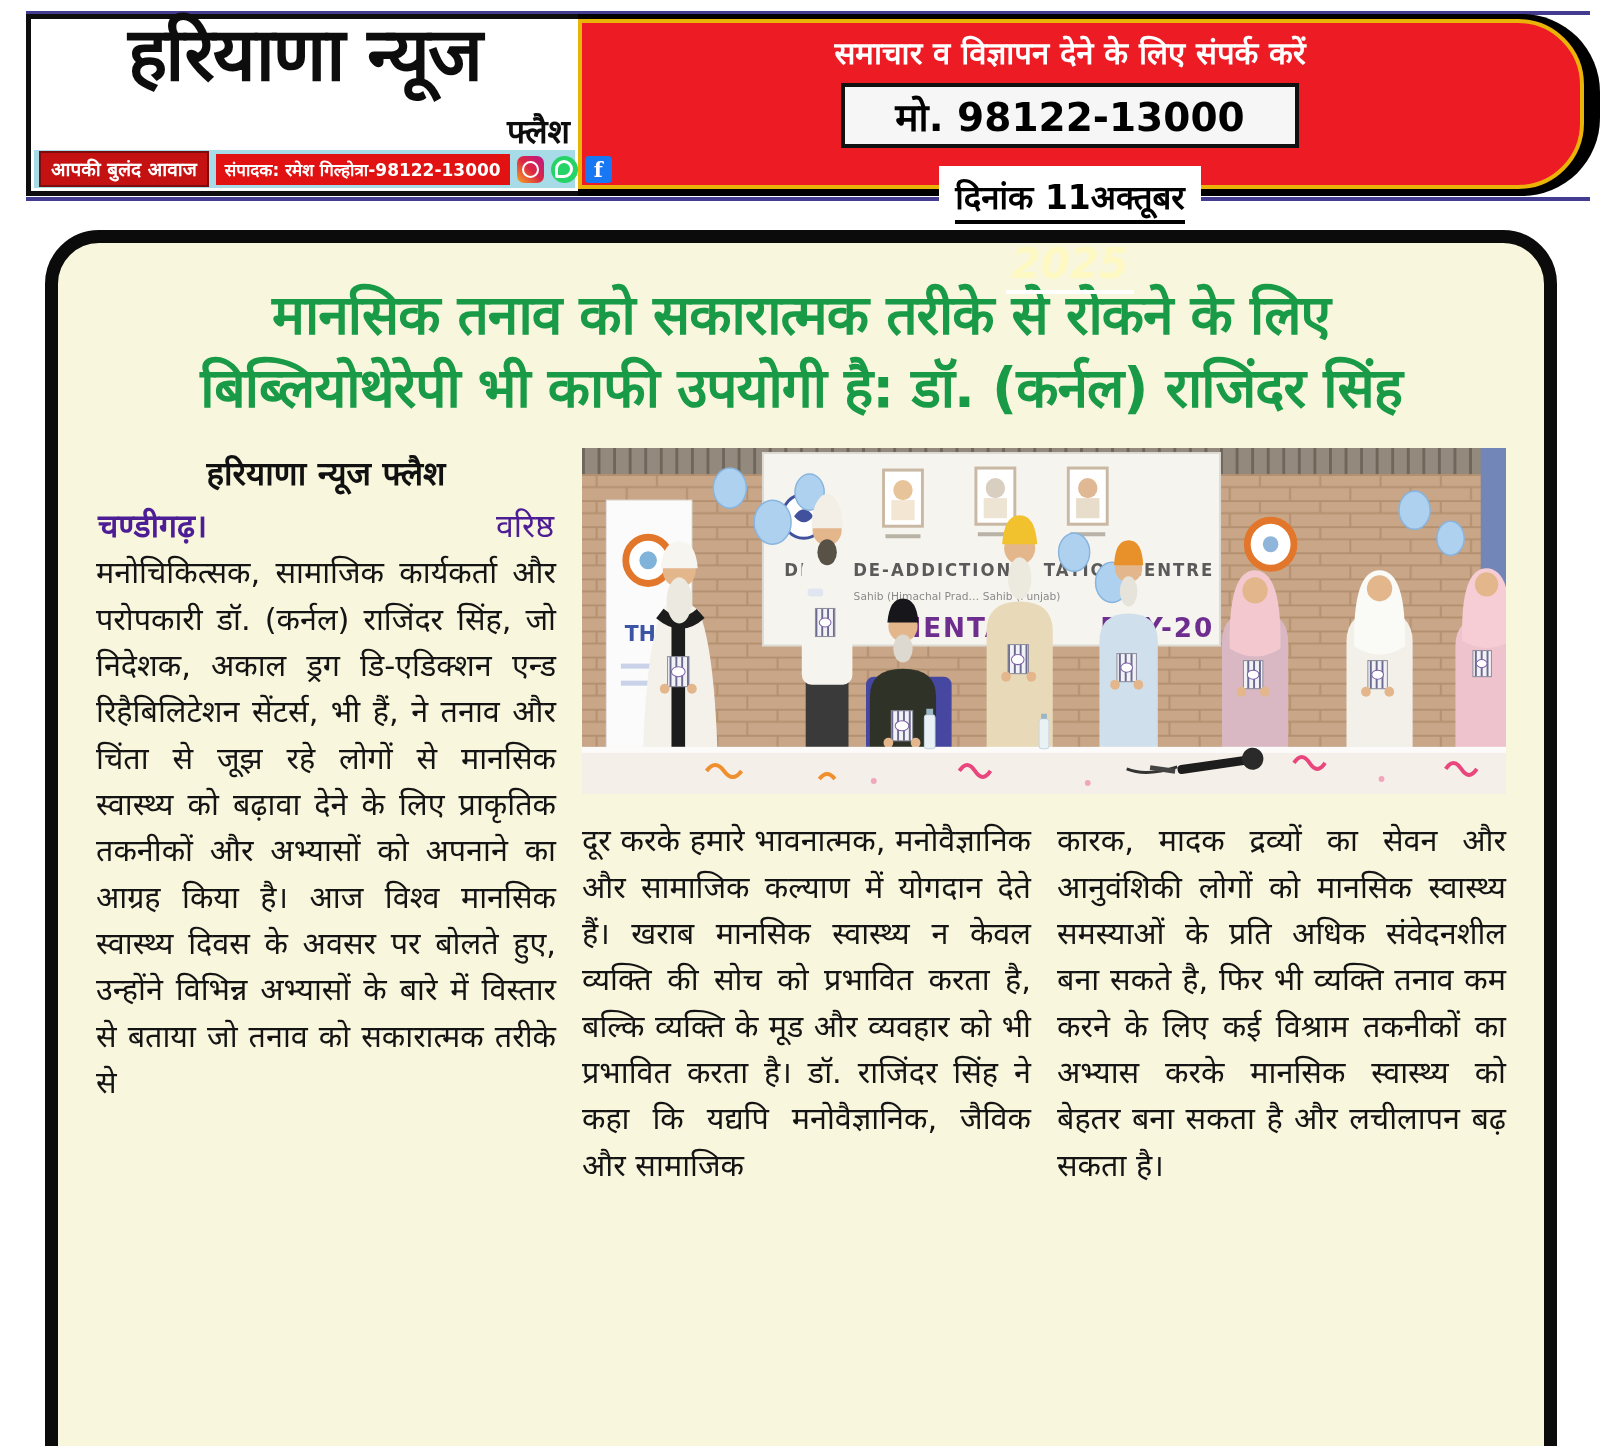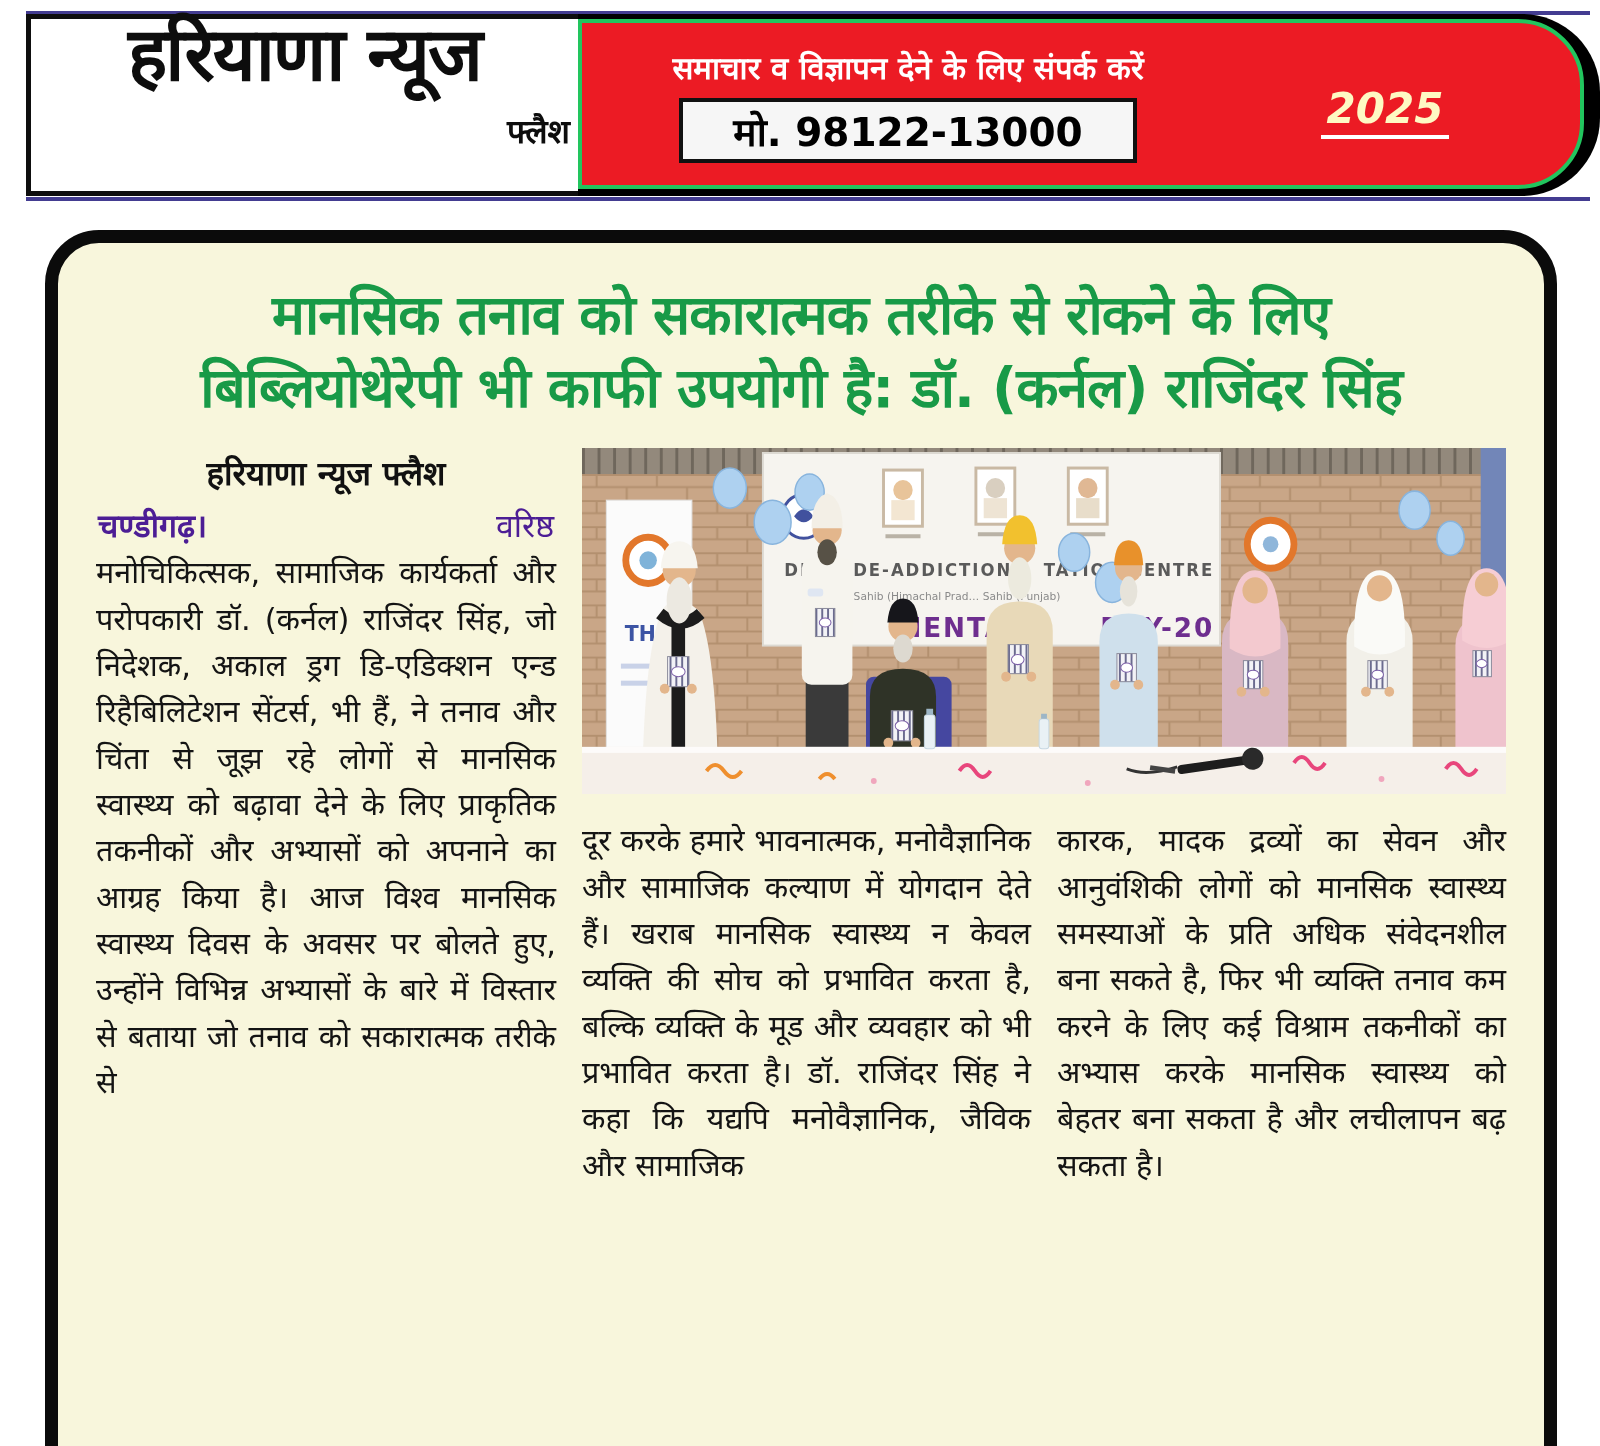--- a/index.html
+++ b/index.html
@@ -27,22 +27,22 @@
   .editor{background:#e31212;color:#fff;font-weight:bold;font-size:17px;padding:4px 9px;white-space:nowrap;}
   .icon{width:27px;height:27px;display:inline-flex;align-items:center;justify-content:center;flex:0 0 auto;}
   .icon-ig{background:linear-gradient(45deg,#f5a623,#dc2743,#bc1888);border-radius:7px;position:relative;}
   .icon-ig::before{content:"";width:13px;height:13px;border:2.5px solid #fff;border-radius:50%;}
   .icon-wa{background:#25d366;border-radius:50%;position:relative;}
   .icon-wa::before{content:"";width:12px;height:12px;border:3px solid #fff;border-radius:50% 50% 50% 2px;}
   .icon-fb{background:#1877f2;border-radius:4px;color:#fff;font-weight:bold;font-size:21px;
     font-family:"DejaVu Serif", serif;}
   
   .banner-outer{flex:1;background:#000;border-radius:0 78px 78px 0;padding:5px 16px 7px 0;box-sizing:border-box;z-index:1;}
-  .banner{height:100%;background:#ec1b24;border:4px solid #22c55e;border-radius:0 66px 66px 0;
-    box-sizing:border-box;display:flex;align-items:center;padding:8px 42px 8px 20px;gap:18px;}
+  .banner{height:100%;background:#ec1b24;border:4px solid #eab308;border-radius:0 66px 66px 0;
+    box-sizing:border-box;display:flex;align-items:center;padding:8px 42px 8px 20px;gap:18px;flex-direction:column;}
   .banner-left{flex:1;display:flex;flex-direction:column;align-items:center;min-width:0;}
   .contact-line{color:#fff;font-weight:bold;font-size:31px;white-space:nowrap;}
   .mobile-box{margin-top:10px;background:#f6f6f6;border:4px solid #111;font-weight:bold;font-size:39px;
     color:#000;padding:2px 50px;white-space:nowrap;}
   .banner-right{width:306px;display:flex;flex-direction:column;align-items:center;flex:0 0 auto;}
   .date-box{background:#fff;padding:8px 16px 6px;}
   .date-box span{font-weight:bold;font-size:33px;color:#000;border-bottom:4px solid #000;
     padding-bottom:3px;white-space:nowrap;}
   .year{margin-top:14px;color:#fef9c3;font-size:42px;font-weight:bold;font-style:italic;
     border-bottom:4px solid #fff;padding:0 6px 2px;}
@@ -63,28 +63,38 @@
 </style>
 </head>
 <body>
 
 <div class="page">
 
   <div class="header">
     <div class="masthead">
       <span class="mast-title">हरियाणा न्यूज</span>
       <span class="flash">फ्लैश</span>
+      <div class="strip">
+        <span class="slogan">आपकी बुलंद आवाज</span>
+        <span class="editor">संपादक: रमेश गिल्होत्रा-98122-13000</span>
+        <span class="icon icon-ig"></span>
+        <span class="icon icon-wa"></span>
+        <span class="icon icon-fb">f</span>
+      </div>
     </div>
     <div class="banner-outer">
       <div class="banner">
         <div class="banner-left">
           <div class="contact-line">समाचार व विज्ञापन देने के लिए संपर्क करें</div>
           <div class="mobile-box">मो. 98122-13000</div>
         </div>
         <div class="banner-right">
+          <div class="date-box">
+            <span>दिनांक 11अक्तूबर</span>
+          </div>
           <div class="year">2025</div>
         </div>
       </div>
     </div>
   </div>
 
   <div class="article">
     <div class="headline">
       <span>मानसिक तनाव को सकारात्मक तरीके से रोकने के लिए</span><br>
       <span>बिब्लियोथेरेपी भी काफी उपयोगी है: डॉ. (कर्नल) राजिंदर सिंह</span>

